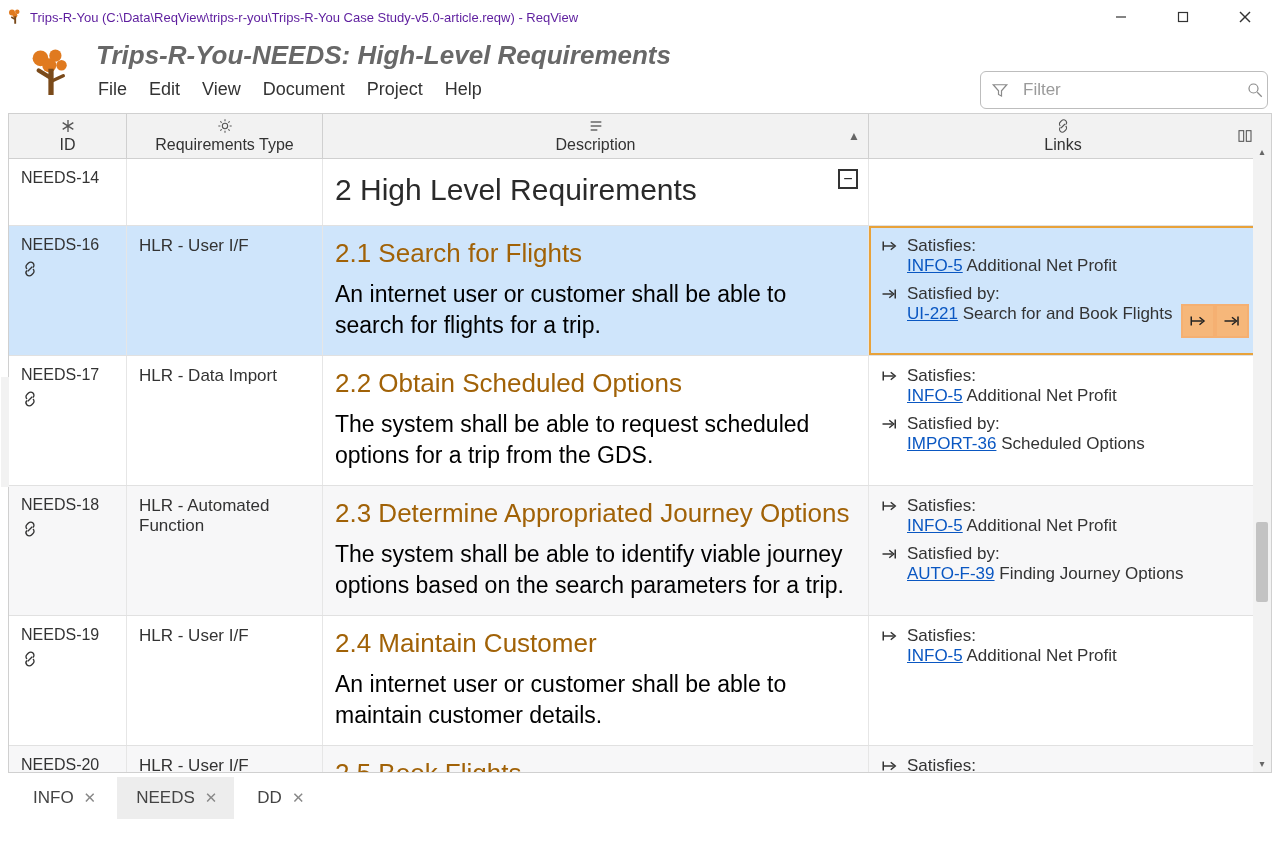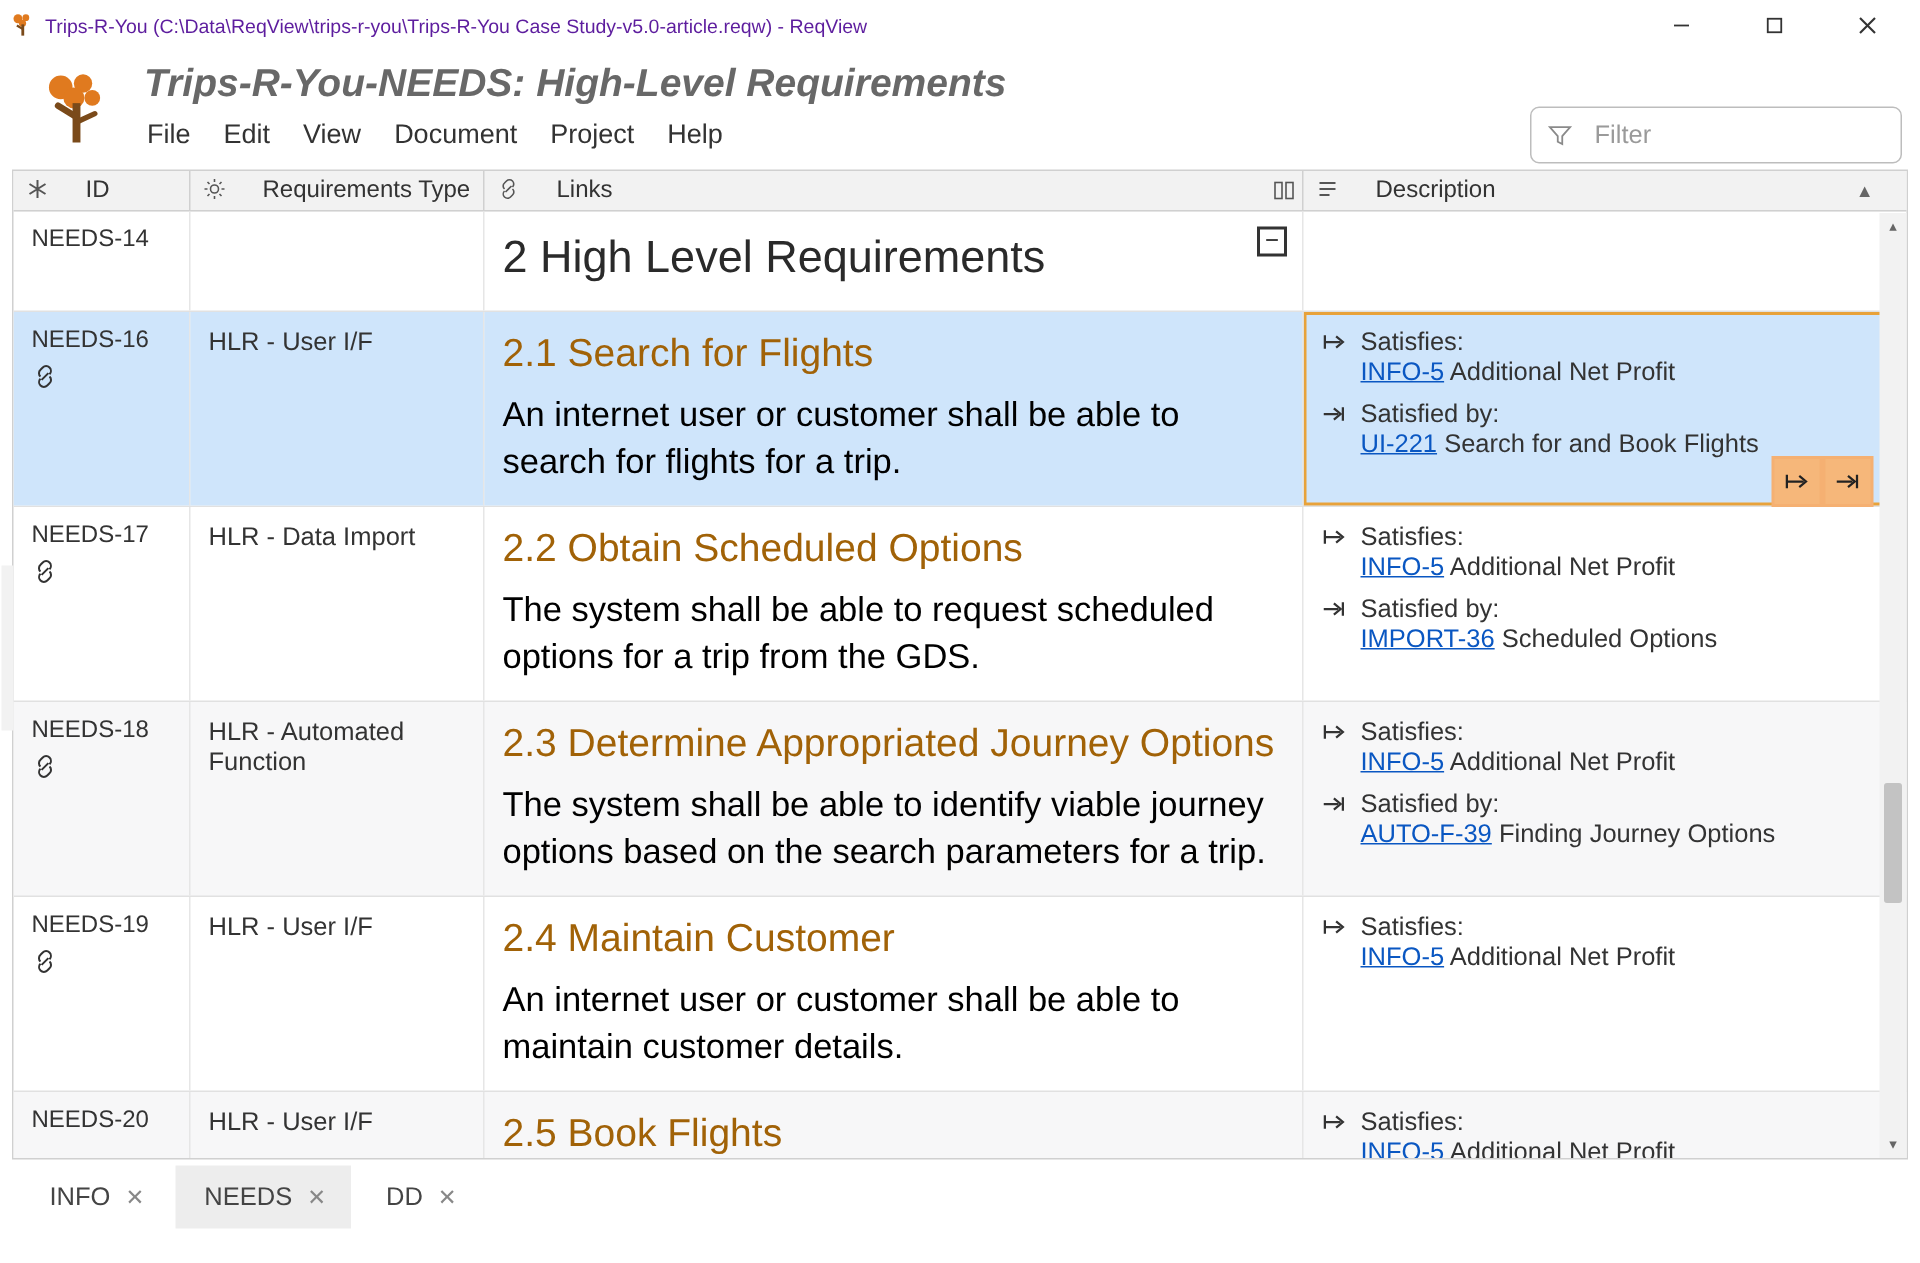--- a/index.html
+++ b/index.html
@@ -50,21 +50,21 @@
     padding: 6px 0 8px 2px;
     align-items: center;
   }
   .menubar span { cursor: default; }
   .filter-cell {
     grid-row: 2; grid-column: 3;
     display:flex; align-items:center; justify-content:flex-end;
   }
   .filter-box {
     display:flex; align-items:center;
-    width: 248px; height: 38px;
+    width: 288px; height: 38px;
     border: 1px solid #bdbdbd; border-radius: 6px;
     padding: 0 10px;
     color: #888;
   }
   .filter-box svg { flex:0 0 auto; }
   .filter-box input {
     border:none; outline:none; flex:1 1 auto;
     font-size: 17px; color:#555; background:transparent;
     margin-left: 12px;
   }
@@ -81,22 +81,23 @@
   .colhead {
     display:grid;
     grid-template-columns: 118px 196px 546px 388px;
     background: #f2f2f2;
     border-bottom: 1px solid #d0d0d0;
     font-size: 16px; color:#333;
   }
   .colhead > div {
     border-right: 1px solid #d0d0d0;
     padding: 4px 8px;
-    display:flex; gap:24px;
+    display:flex; align-items:center; gap:2px;
     position:relative;
+    flex-direction:column;
   }
   .colhead > div:last-child { border-right:none; }
   .colhead .sort-icon {
     position:absolute; right:8px; top:50%; transform:translateY(-50%);
     font-size: 12px; color:#666;
   }
   .colhead .layout-icon { position:absolute; right:4px; top:50%; transform:translateY(-50%); }
 
   .rows {
     overflow:hidden;
@@ -305,38 +306,38 @@
     </div>
     <div>
       <svg width="16" height="16" viewBox="0 0 24 24">
           <circle cx="12" cy="12" r="4" fill="none" stroke="#555" stroke-width="1.6"></circle>
           <path d="M12 2v3M12 19v3M2 12h3M19 12h3M5 5l2 2M17 17l2 2M19 5l-2 2M7 17l-2 2" stroke="#555" stroke-width="1.6"></path>
         </svg>
       <span>Requirements Type</span>
     </div>
     <div>
       <svg width="16" height="16" viewBox="0 0 24 24">
+          <line x1="4" y1="6" x2="20" y2="6" stroke="#555" stroke-width="2"></line>
+          <line x1="4" y1="12" x2="20" y2="12" stroke="#555" stroke-width="2"></line>
+          <line x1="4" y1="18" x2="14" y2="18" stroke="#555" stroke-width="2"></line>
+        </svg>
+      <span>Description</span>
+      <span class="sort-icon">▲</span>
+    </div>
+    <div>
+      <svg width="16" height="16" viewBox="0 0 24 24">
           <path d="M9 15 L15 9 M8 12a4 4 0 0 1 0-6l2-2a4 4 0 0 1 6 6 M16 12a4 4 0 0 1 0 6l-2 2a4 4 0 0 1-6-6" fill="none" stroke="#555" stroke-width="1.6"></path>
         </svg>
       <span>Links</span>
       <span class="layout-icon">
         <svg width="16" height="16" viewBox="0 0 24 24">
             <rect x="3" y="4" width="7" height="16" fill="none" stroke="#555" stroke-width="1.6"></rect>
             <rect x="14" y="4" width="7" height="16" fill="none" stroke="#555" stroke-width="1.6"></rect>
           </svg>
       </span>
-    </div>
-    <div>
-      <svg width="16" height="16" viewBox="0 0 24 24">
-          <line x1="4" y1="6" x2="20" y2="6" stroke="#555" stroke-width="2"></line>
-          <line x1="4" y1="12" x2="20" y2="12" stroke="#555" stroke-width="2"></line>
-          <line x1="4" y1="18" x2="14" y2="18" stroke="#555" stroke-width="2"></line>
-        </svg>
-      <span>Description</span>
-      <span class="sort-icon">▲</span>
     </div>
   </div>
 
   <div class="rows" id="rows-container">
       <div class="row">
         <div class="id-cell"><span>NEEDS-14</span></div>
         <div class="type-cell"></div>
         <div class="desc-cell">
           <h1>2 High Level Requirements</h1>
           <div class="collapse-btn">−</div>

